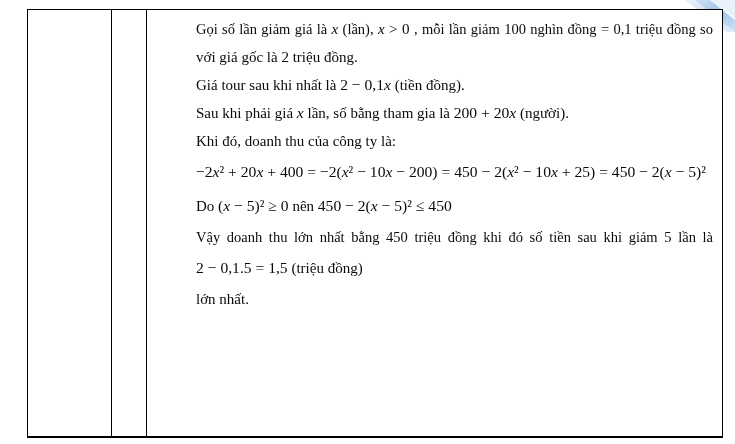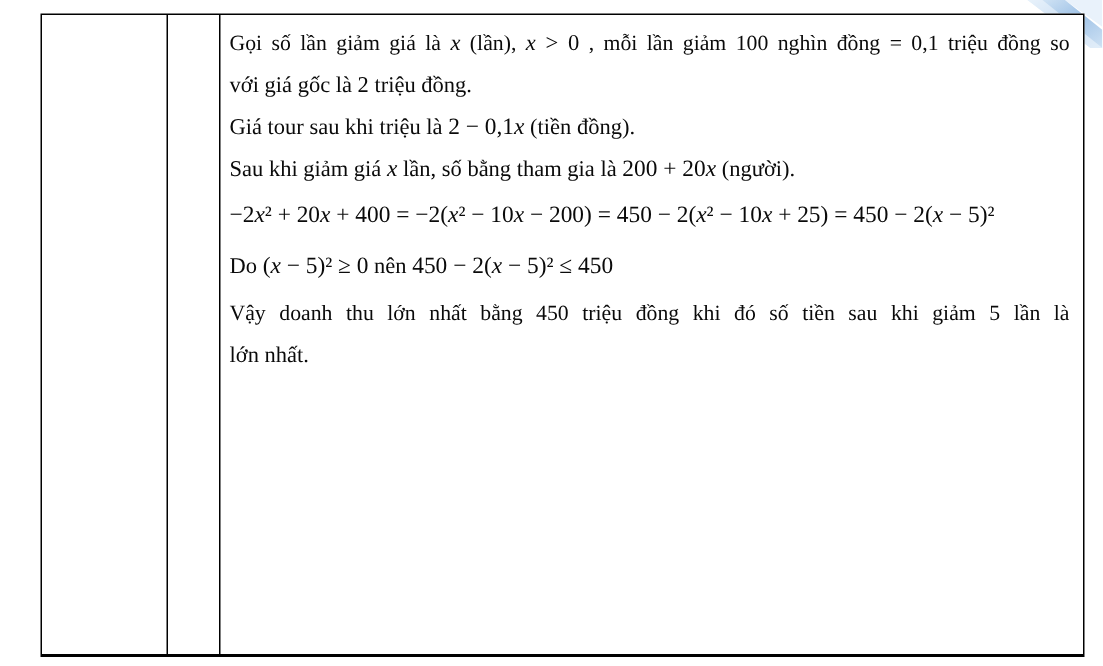--- a/index.html
+++ b/index.html
@@ -44,20 +44,21 @@
     box-sizing: border-box;
     padding: 5px 9px 0 6px;
     overflow: hidden;
   }
   .line {
     height: 28px;
     line-height: 28px;
     font-size: 15px;
     white-space: nowrap;
     overflow: hidden;
+    margin-left: 43px;
   }
   .line.tall {
     height: 34px;
     line-height: 34px;
   }
   .line.justify {
     white-space: normal;
     text-align: justify;
     text-align-last: justify;
     font-size: 14.5px;
@@ -90,21 +91,23 @@
   <polygon points="2,0 12,0 52,32 44,32" fill="#f3f8fd" opacity="0.55"></polygon>
 </svg>
 
 <div class="solution-table">
   <div class="col-1"></div>
   <div class="col-2"></div>
   <div class="col-3">
     <div>
         <div class="line justify"><span class="seg-t">Gọi số lần giảm giá là </span><span class="seg-i">x</span><span class="seg-t"> (lần), </span><span class="seg-i">x</span><span class="seg-m"> &gt; 0</span><span class="seg-t"> , mỗi lần giảm 100 nghìn đồng = 0,1 triệu đồng so</span></div>
         <div class="line"><span class="seg-t">với giá gốc là 2 triệu đồng.</span></div>
-        <div class="line"><span class="seg-t">Giá tour sau khi triệu là </span><span class="seg-m">2 − 0,1</span><span class="seg-i">x</span><span class="seg-t"> (tiền đồng).</span></div>
-        <div class="line"><span class="seg-t">Sau khi giảm giá </span><span class="seg-i">x</span><span class="seg-t"> lần, số bằng tham gia là </span><span class="seg-m">200 + 20</span><span class="seg-i">x</span><span class="seg-t"> (người).</span></div>
+        <div class="line"><span class="seg-t">Giá tour sau khi nhất là </span><span class="seg-m">2 − 0,1</span><span class="seg-i">x</span><span class="seg-t"> (tiền đồng).</span></div>
+        <div class="line"><span class="seg-t">Sau khi phải giá </span><span class="seg-i">x</span><span class="seg-t"> lần, số bằng tham gia là </span><span class="seg-m">200 + 20</span><span class="seg-i">x</span><span class="seg-t"> (người).</span></div>
+        <div class="line"><span class="seg-t">Khi đó, doanh thu của công ty là:</span></div>
         <div class="line tall"><span class="seg-m">−2</span><span class="seg-i">x</span><span class="seg-m">² + 20</span><span class="seg-i">x</span><span class="seg-m"> + 400 = −2(</span><span class="seg-i">x</span><span class="seg-m">² − 10</span><span class="seg-i">x</span><span class="seg-m"> − 200) = 450 − 2(</span><span class="seg-i">x</span><span class="seg-m">² − 10</span><span class="seg-i">x</span><span class="seg-m"> + 25) = 450 − 2(</span><span class="seg-i">x</span><span class="seg-m"> − 5)²</span></div>
         <div class="line tall"><span class="seg-t">Do </span><span class="seg-m">(</span><span class="seg-i">x</span><span class="seg-m"> − 5)² ≥ 0</span><span class="seg-t"> nên </span><span class="seg-m">450 − 2(</span><span class="seg-i">x</span><span class="seg-m"> − 5)² ≤ 450</span></div>
         <div class="line justify"><span class="seg-t">Vậy doanh thu lớn nhất bằng 450 triệu đồng khi đó số tiền sau khi giảm 5 lần là</span></div>
+        <div class="line tall"><span class="seg-m">2 − 0,1.5 = 1,5</span><span class="seg-t"> (triệu đồng)</span></div>
         <div class="line"><span class="seg-t">lớn nhất.</span></div>
       </div>
   </div>
 </div>
 
 </body></html>

